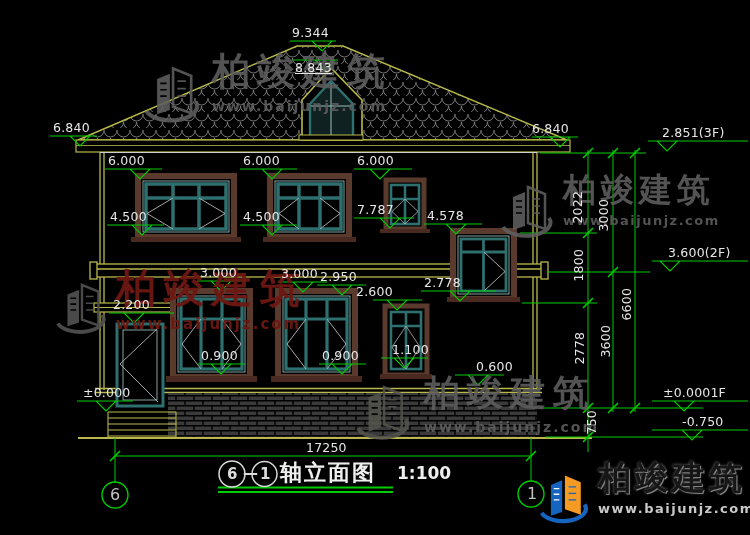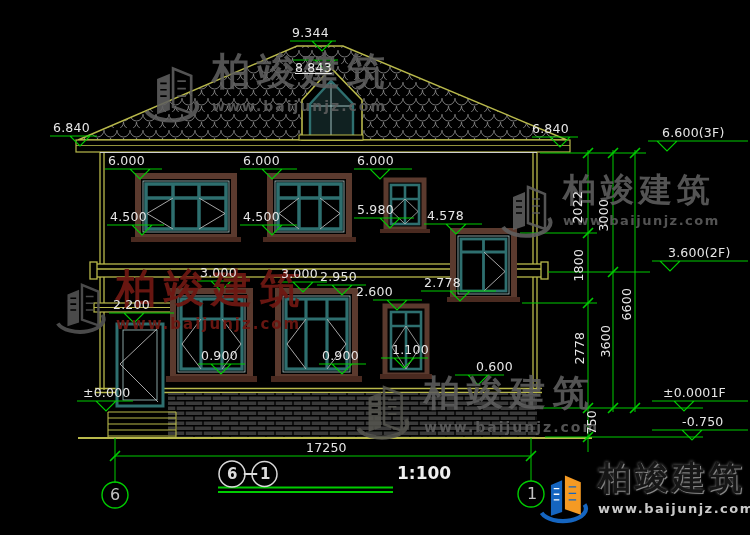--- a/index.html
+++ b/index.html
@@ -250,30 +250,30 @@
     <div style="margin-left:62px;">
       <span class="brand">柏竣建筑</span>
       <span class="url">www.baijunjz.com</span>
     </div>
   </div>
 
   <span class="lbl" style="left:292px;top:27px;">9.344</span>
   <span class="lbl" style="left:295px;top:62px;text-decoration:underline;">8.843</span>
   <span class="lbl" style="left:53px;top:122px;">6.840</span>
   <span class="lbl" style="left:532px;top:123px;">6.840</span>
-  <span class="lbl" style="left:662px;top:127px;">6.600(3F)</span>
+  <span class="lbl" style="left:662px;top:127px;">2.851(3F)</span>
   <span class="lbl" style="left:668px;top:247px;">3.600(2F)</span>
   <span class="lbl" style="left:663px;top:387px;">±0.0001F</span>
   <span class="lbl" style="left:682px;top:416px;">-0.750</span>
   <span class="lbl" style="left:108px;top:155px;">6.000</span>
   <span class="lbl" style="left:243px;top:155px;">6.000</span>
   <span class="lbl" style="left:357px;top:155px;">6.000</span>
   <span class="lbl" style="left:110px;top:211px;">4.500</span>
   <span class="lbl" style="left:243px;top:211px;">4.500</span>
-  <span class="lbl" style="left:357px;top:204px;">5.980</span>
+  <span class="lbl" style="left:357px;top:204px;">7.787</span>
   <span class="lbl" style="left:427px;top:210px;">4.578</span>
   <span class="lbl" style="left:200px;top:267px;">3.000</span>
   <span class="lbl" style="left:281px;top:268px;">3.000</span>
   <span class="lbl" style="left:320px;top:271px;">2.950</span>
   <span class="lbl" style="left:356px;top:286px;">2.600</span>
   <span class="lbl" style="left:424px;top:277px;">2.778</span>
   <span class="lbl" style="left:113px;top:299px;">2.200</span>
   <span class="lbl" style="left:384px;top:344px;margin-left:8px;">1.100</span>
   <span class="lbl" style="left:201px;top:350px;">0.900</span>
   <span class="lbl" style="left:322px;top:350px;">0.900</span>
@@ -285,18 +285,19 @@
   <span class="lbl rot" style="left:582px;top:209px;">3000</span>
   <span class="lbl rot" style="left:557px;top:259px;">1800</span>
   <span class="lbl rot" style="left:558px;top:342px;">2778</span>
   <span class="lbl rot" style="left:584px;top:335px;">3600</span>
   <span class="lbl rot" style="left:605px;top:298px;">6600</span>
   <span class="lbl rot" style="left:570px;top:416px;">750</span>
 
   <span class="ttl ttl-circ" style="left:227px;top:467px;">6</span>
   <span class="ttl ttl-circ" style="left:243px;top:466px;">—</span>
   <span class="ttl ttl-circ" style="left:260px;top:467px;">1</span>
+  <span class="ttl ttl-name" style="left:280px;top:462px;">轴立面图</span>
   <span class="ttl ttl-scale" style="left:357px;top:465px;">1:100</span>
 
   <span class="bub" style="left:110px;top:487px;">6</span>
   <span class="bub" style="left:527px;top:486px;">1</span>
 
 </div>
 
 </body></html>

